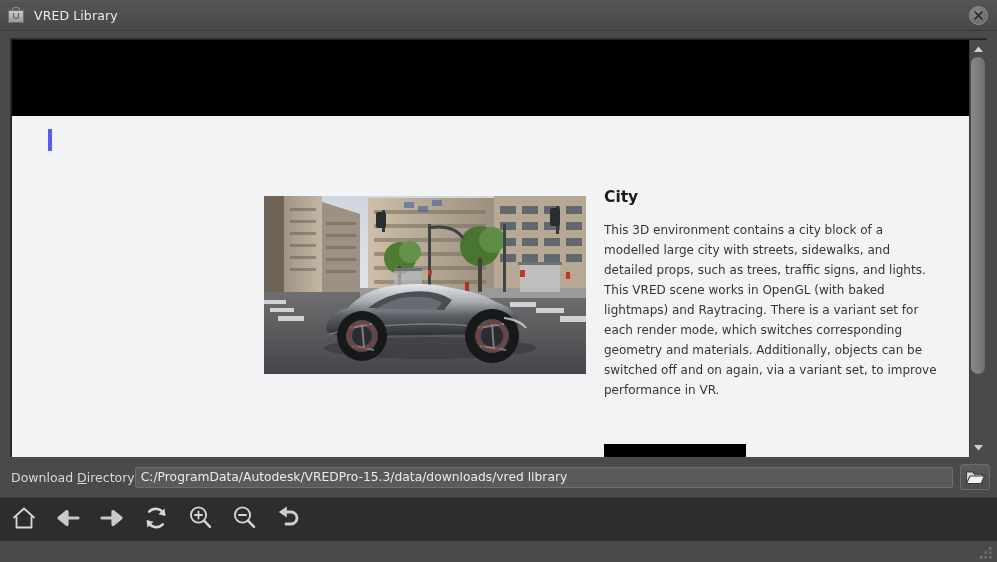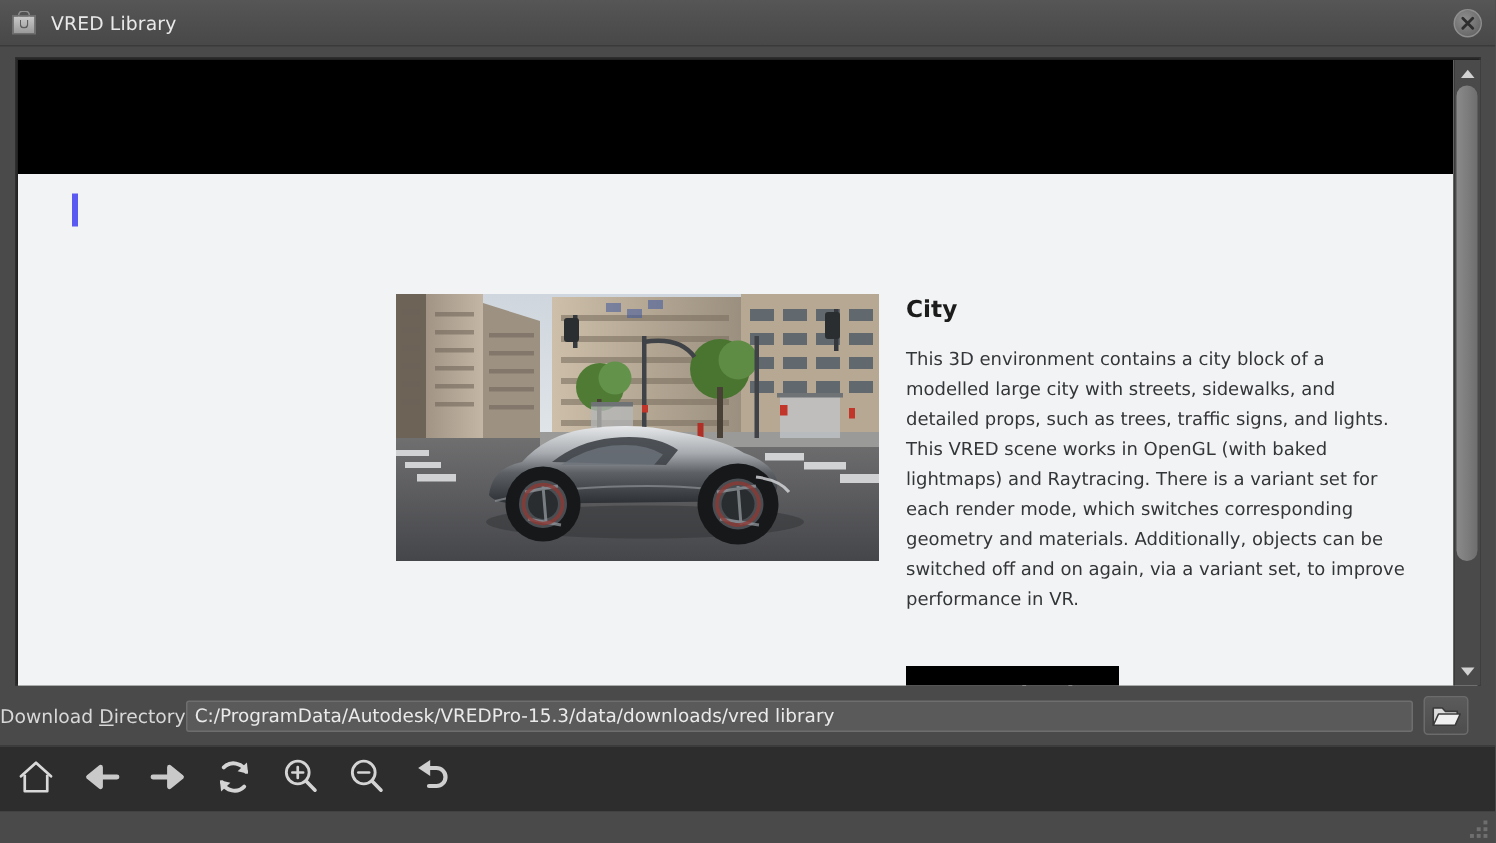--- a/index.html
+++ b/index.html
@@ -147,21 +147,21 @@
     width: 322px;
     height: 178px;
     overflow: hidden;
     background: #2b2b2b;
   }
   .thumb svg { display: block; }
 
   .detail {
     position: absolute;
     left: 592px;
-    top: 82px;
+    top: 73px;
     width: 346px;
   }
   .detail-title {
     font-size: 15.5px;
     font-weight: bold;
     color: #1c1c1c;
     margin: 0 0 14px 0;
     line-height: 1.1;
   }
   .detail-desc {
@@ -253,20 +253,21 @@
   .dir-row {
     position: absolute;
     left: 0;
     top: 463px;
     width: 997px;
     height: 28px;
     display: flex;
     align-items: center;
   }
   .dir-label {
+    margin-left: 11px;
     font-size: 12.5px;
     color: #d8d8d8;
     white-space: nowrap;
   }
   .dir-label u { text-decoration: underline; }
   .dir-input {
     margin-left: 0;
     width: 818px;
     height: 21px;
     background: #5a5a5a;

